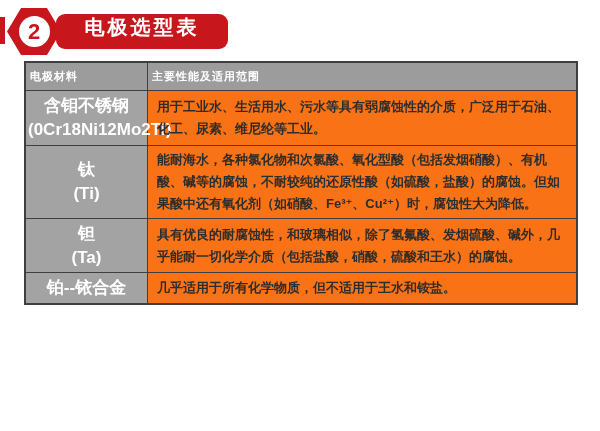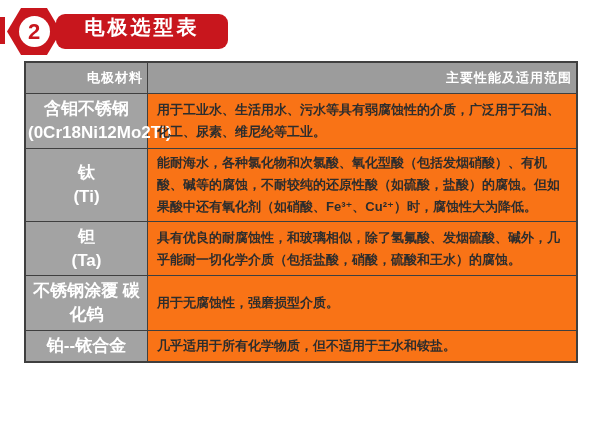--- a/index.html
+++ b/index.html
@@ -29,22 +29,22 @@
   }
 
   
   table.sel{
     position:absolute;left:24px;top:61px;width:554px;
     border-collapse:collapse;table-layout:fixed;
     border:2px solid #3f3f3f;
   }
   table.sel th, table.sel td{border:1px solid #3f3f3f;}
   th.hdr{
-    background:#9c9c9c;color:#ffffff;font-size:13px;font-weight:bold;
-    padding:6px 4px;text-align:right;letter-spacing:1px;
+    background:#9c9c9c;color:#ffffff;font-size:11px;font-weight:bold;
+    padding:6px 4px;text-align:left;letter-spacing:1px;
   }
   th.hdr.mat-col{width:113px;}
   td.mat{
     background:#a3a3a3;color:#ffffff;font-weight:bold;font-size:17px;
     text-align:center;vertical-align:middle;line-height:1.4;padding:3px 2px;
   }
   td.desc{
     background:#f97316;color:#2d2d2d;font-size:13px;font-weight:600;
     line-height:1.7;padding:3px 9px;text-align:left;vertical-align:middle;
   }
@@ -90,26 +90,20 @@
         </tr>
         <tr>
           <td class="mat">
             <div>钽</div>
             <div>(Ta)</div>
           </td>
           <td class="desc">具有优良的耐腐蚀性，和玻璃相似，除了氢氟酸、发烟硫酸、碱外，几乎能耐一切化学介质（包括盐酸，硝酸，硫酸和王水）的腐蚀。</td>
         </tr>
         <tr>
           <td class="mat">
-            <div>不锈钢涂覆 碳化钨</div>
-          </td>
-          <td class="desc">用于无腐蚀性，强磨损型介质。</td>
-        </tr>
-        <tr>
-          <td class="mat">
             <div>铂--铱合金</div>
           </td>
           <td class="desc">几乎适用于所有化学物质，但不适用于王水和铵盐。</td>
         </tr>
       </tbody>
   </table>
 
 </div>
 
 </body></html>

